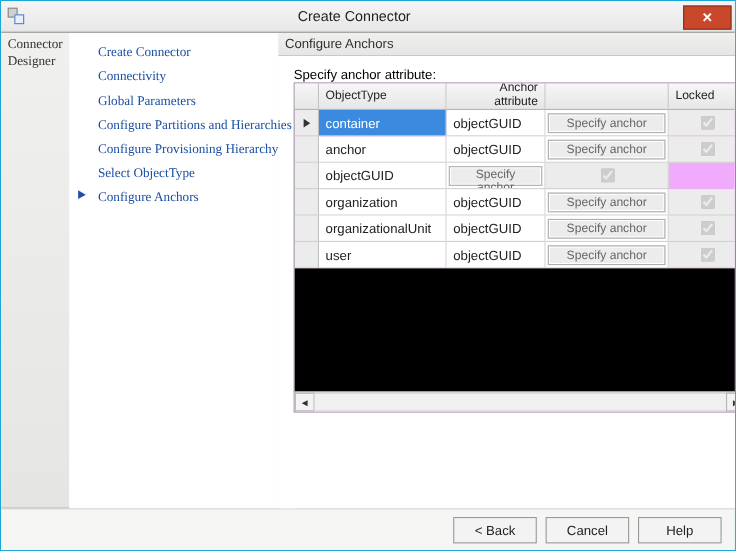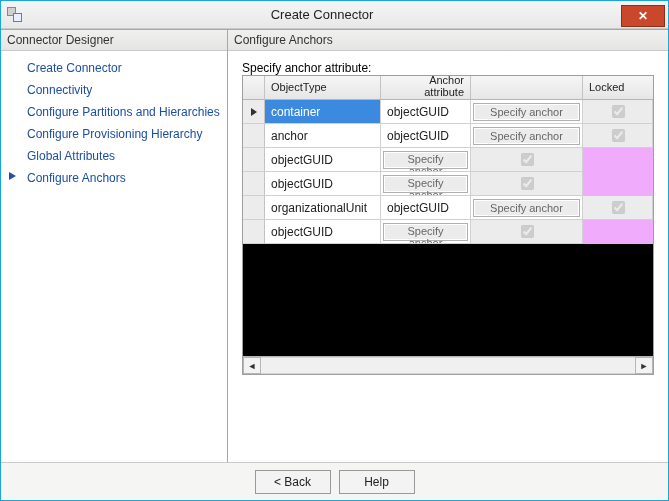--- a/index.html
+++ b/index.html
@@ -50,21 +50,21 @@
   }
   .content {
     display: flex;
     height: 433px;
     border-top: 1px solid #a7a7a7;
   }
   .left-pane {
     width: 252px;
     border-right: 1px solid #a7a7a7;
     background: #f5f5f3;
-    display: flex; flex-direction: column;
+    display: flex;  font-family: Liberation Serif, serif;
   }
   .pane-head {
     background: linear-gradient(#f0f0ee,#e5e5e3);
     border-bottom: 1px solid #c9c9c7;
     padding: 3px 6px;
     font-size: 12px;
     color: #333;
   }
   .nav {
     flex: 1;
@@ -187,22 +187,22 @@
     display: flex; align-items: center; justify-content: center;
     font-size: 9px; color: #333;
   }
   .hscroll .track { flex: 1; background: #f0f0f0; border-top:1px solid #d6d6d6; border-bottom:1px solid #d6d6d6;}
   .buttons {
     height: 38px;
     border-top: 1px solid #c9c9c9;
     background: #f5f5f3;
     display: flex;
     align-items: center;
-    justify-content: center;
-    padding: 0 0;
+    justify-content: flex-end;
+    padding: 0 12px;
     gap: 8px;
   }
   .buttons button {
     width: 76px; height: 24px;
     font-size: 12px;
     background: #f3f3f3;
     border: 1px solid #999;
     color: #222;
   }
   .buttons button.default {
@@ -220,23 +220,24 @@
     <span>✕</span>
   </div>
 </div>
 
 <div class="content">
   <div class="left-pane">
     <div class="pane-head">Connector Designer</div>
     <div class="nav" id="nav">
         <div class="nav-item">Create Connector</div>
         <div class="nav-item">Connectivity</div>
+        <div class="nav-item">Global Parameters</div>
         <div class="nav-item">Configure Partitions and Hierarchies</div>
         <div class="nav-item">Configure Provisioning Hierarchy</div>
-        <div class="nav-item">Global Attributes</div>
+        <div class="nav-item">Select ObjectType</div>
         <div class="nav-item active">Configure Anchors</div>
       </div>
   </div>
 
   <div class="right-pane">
     <div class="pane-head">Configure Anchors</div>
     <div class="right-body">
       <div class="instr">Specify anchor attribute:</div>
 
       <div class="grid-wrap">
@@ -278,20 +279,21 @@
               <div class="cell">objectGUID</div>
               <div class="cell btn">
                 <button disabled="">Specify anchor</button>
               </div>
               <div class="cell chk">
                 <input type="checkbox" disabled="" checked="" style="">
               </div>
             </div>
             <div class="grid-row">
               <div class="rowsel"></div>
+              <div class="cell">organization</div>
               <div class="cell">objectGUID</div>
               <div class="cell btn">
                 <button disabled="">Specify anchor</button>
               </div>
               <div class="cell chk">
                 <input type="checkbox" disabled="" checked="" style="">
               </div>
             </div>
             <div class="grid-row">
               <div class="rowsel"></div>
@@ -299,20 +301,21 @@
               <div class="cell">objectGUID</div>
               <div class="cell btn">
                 <button disabled="">Specify anchor</button>
               </div>
               <div class="cell chk">
                 <input type="checkbox" disabled="" checked="" style="">
               </div>
             </div>
             <div class="grid-row">
               <div class="rowsel"></div>
+              <div class="cell">user</div>
               <div class="cell">objectGUID</div>
               <div class="cell btn">
                 <button disabled="">Specify anchor</button>
               </div>
               <div class="cell chk">
                 <input type="checkbox" disabled="" checked="" style="">
               </div>
             </div>
           </div>
         <div class="black-fill"></div>
@@ -321,14 +324,15 @@
           <div class="track"></div>
           <div class="arr">►</div>
         </div>
       </div>
     </div>
   </div>
 </div>
 
 <div class="buttons">
   <button>&lt;  Back</button>
+  <button>Cancel</button>
   <button>Help</button>
 </div>
 
 </body></html>

